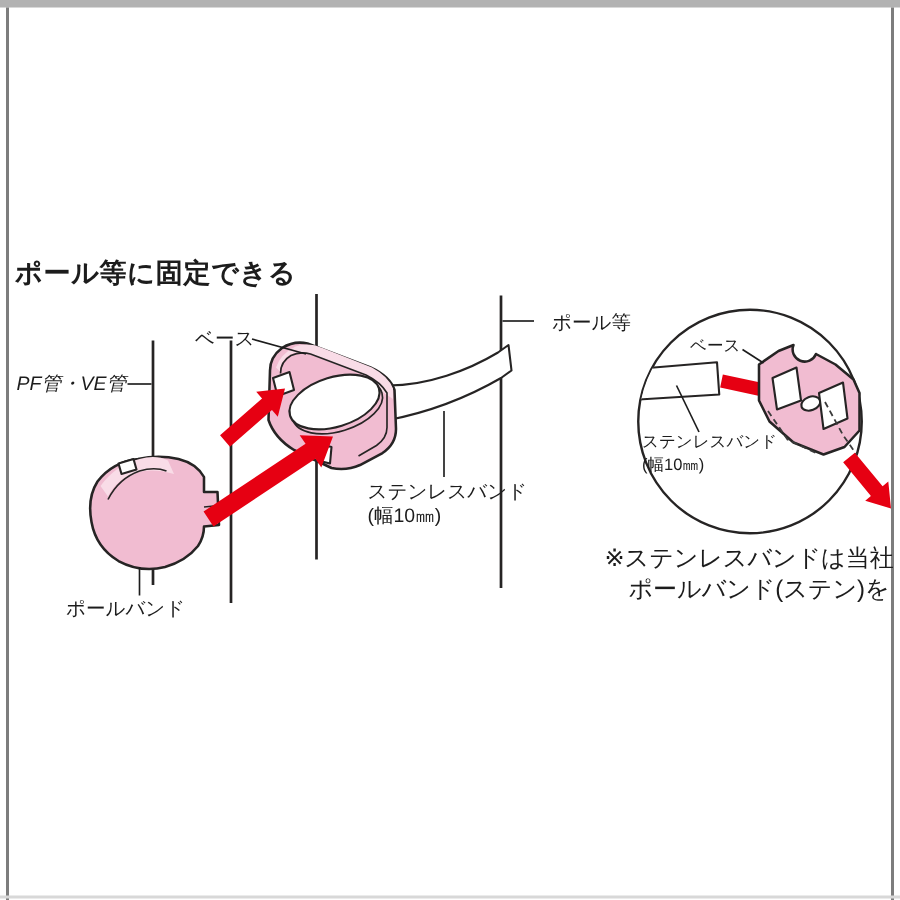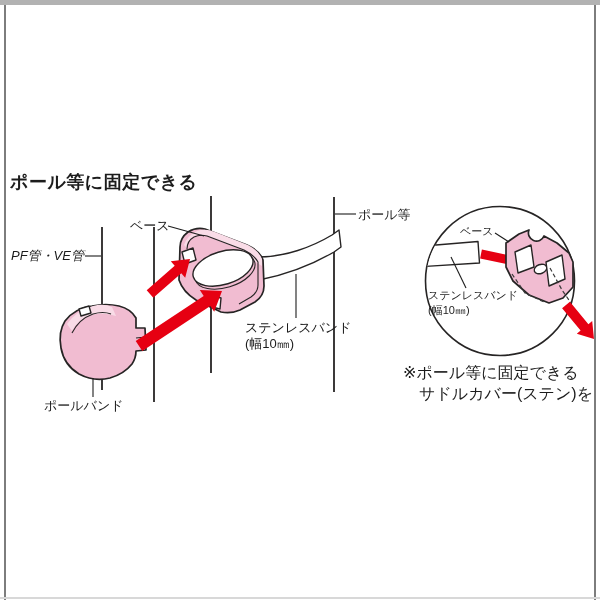--- a/index.html
+++ b/index.html
@@ -18,21 +18,21 @@
   }
   .abs{position:absolute;}
   .frame-top{left:0;top:0;width:600px;height:5px;background:var(--frame-top-gray);}
   .frame-left{left:4px;top:5px;width:2px;height:595px;background:var(--frame-side-gray);}
   .frame-right{left:594px;top:5px;width:2px;height:595px;background:var(--frame-side-gray);}
   .frame-bottom{left:0;top:597px;width:600px;height:2px;background:var(--frame-bottom-gray);}
   #title{left:10px;top:170px;font-size:18px;font-weight:bold;letter-spacing:.5px;white-space:nowrap;}
   .lbl{font-size:13px;line-height:16px;white-space:nowrap;}
   .lbl-sm{font-size:11px;line-height:15px;white-space:nowrap;}
   #label-base-main{left:130px;top:218px;}
-  #label-pole{left:358px;top:207px;}
+  #label-pole{left:368px;top:207px;}
   #label-pipe{left:11px;top:248px;font-style:italic;}
   #label-band-main{left:245px;top:320px;}
   #label-saddle{left:44px;top:398px;}
   #inset-label-base{left:460px;top:224px;}
   #inset-label-band{left:428px;top:288px;}
   #note{left:403px;top:362px;font-size:16px;line-height:21px;white-space:nowrap;}
   #note .indent{padding-left:16px;}
   svg{position:absolute;left:0;top:0;}
   .part{fill:var(--part-pink);stroke:var(--line-dark);stroke-width:1.7;stroke-linejoin:round;}
   .part-light{fill:var(--part-pink-light);stroke:none;}
@@ -133,15 +133,15 @@
 </div>
 <div class="abs lbl" id="label-saddle">ポールバンド</div>
 
 <div class="abs lbl-sm" id="inset-label-base">ベース</div>
 <div class="abs lbl-sm" id="inset-label-band">
   <div>ステンレスバンド</div>
   <div>(幅10㎜)</div>
 </div>
 
 <div class="abs" id="note">
-  <div>※ポール等に固定できる</div>
-  <div class="indent">サドルカバー(ステン)を</div>
+  <div>※ステンレスバンドは当社</div>
+  <div class="indent">ポールバンド(ステン)を</div>
 </div>
 
 </body></html>

